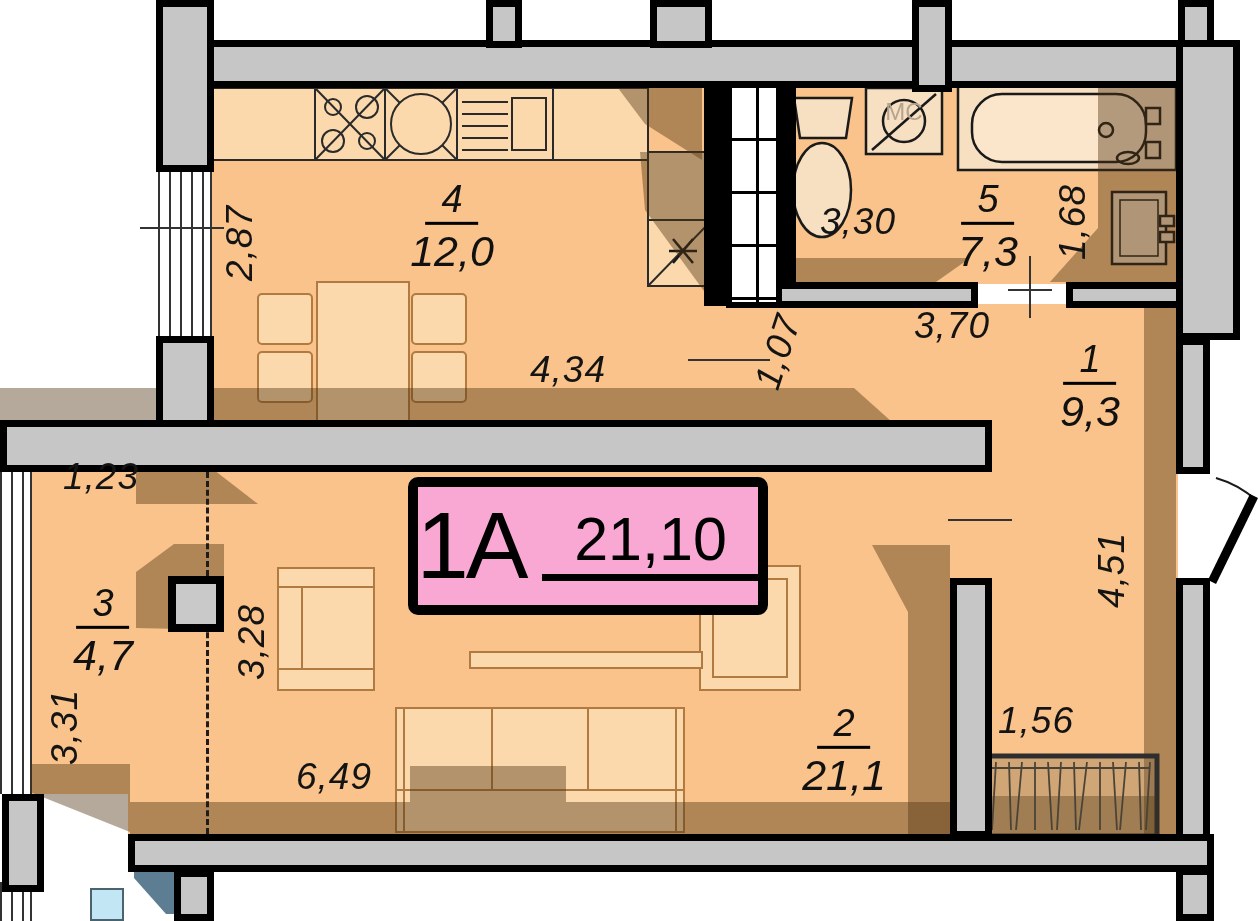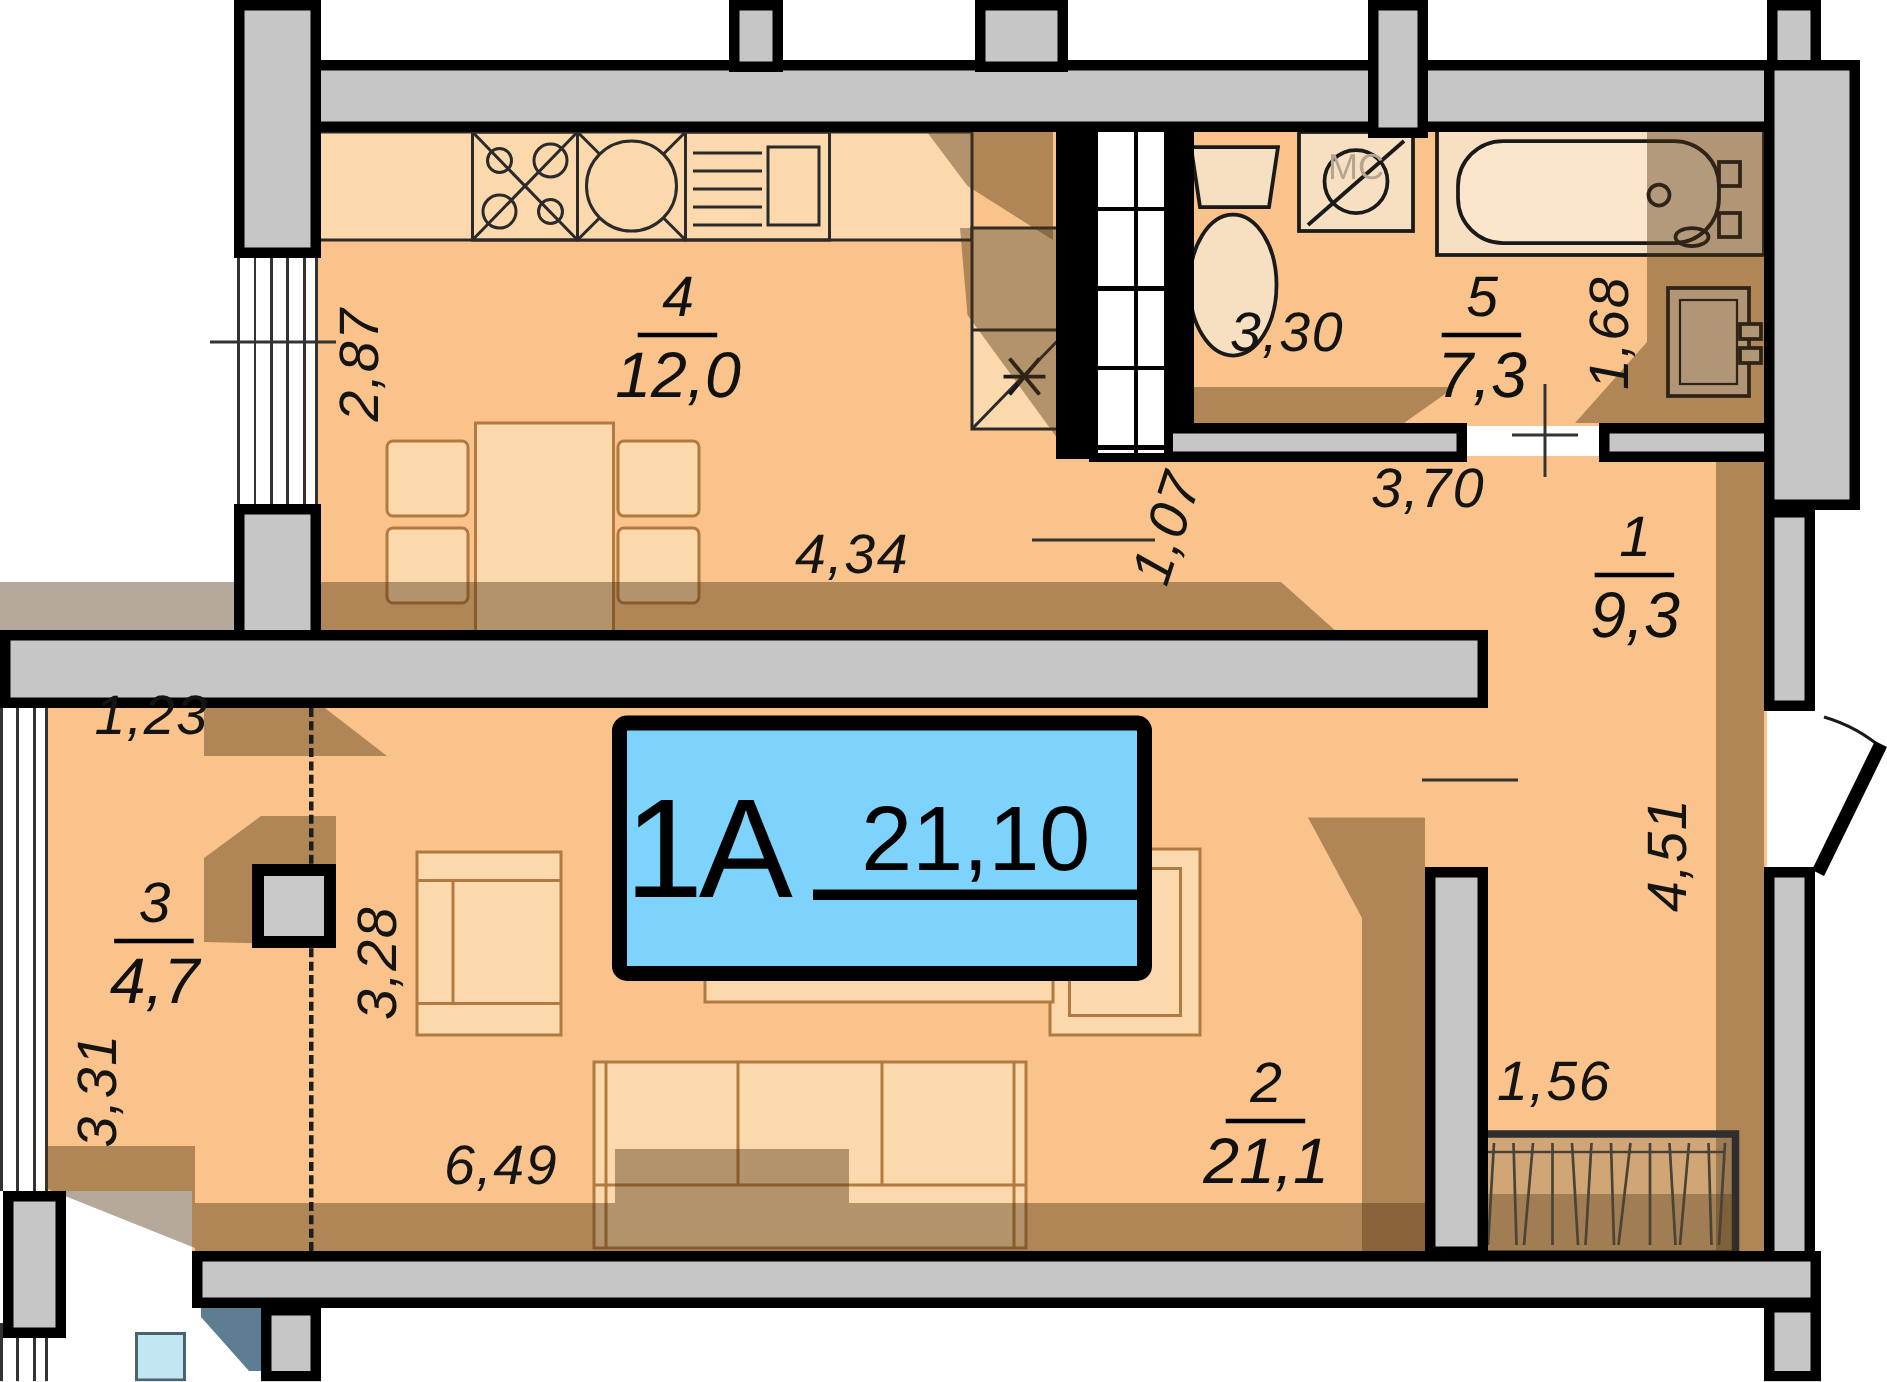--- a/index.html
+++ b/index.html
@@ -24,21 +24,21 @@
           border:2px solid #4a636f;box-sizing:border-box;z-index:9;}
   .dim{position:absolute;transform:translate(-50%,-50%);font-style:italic;font-size:37px;
        color:#141414;white-space:nowrap;z-index:20;letter-spacing:1px;}
   .dim.r90{transform:translate(-50%,-50%) rotate(-90deg);}
   .dim.r72{transform:translate(-50%,-50%) rotate(-72deg);}
   .room-label{position:absolute;transform:translate(-50%,-50%);text-align:center;
               font-style:italic;color:#111;z-index:20;}
   .room-num{font-size:38px;line-height:1.05;border-bottom:3px solid #000;
             padding:0 16px 2px;display:inline-block;}
   .room-area{font-size:43px;line-height:1.15;margin-top:2px;}
-  .card{position:absolute;left:408px;top:477px;width:360px;height:177px;background:#7dd3fc;
+  .card{position:absolute;left:408px;top:477px;width:360px;height:138px;background:#f9a8d4;
         border:10px solid #000;border-radius:10px;box-sizing:border-box;display:flex;
         align-items:center;justify-content:center;gap:16px;z-index:30;}
   .card-flat{font-size:94px;line-height:1;color:#000;letter-spacing:-3px;}
   .card-frac{display:flex;flex-direction:column;align-items:center;}
   .card-top,.card-bottom{font-size:61px;line-height:1.02;color:#000;letter-spacing:0px;}
   .card-div{width:218px;height:7px;background:#000;margin:3px 0;}
   .mc{position:absolute;left:872px;top:98px;width:64px;text-align:center;font-size:24px;
       color:#b5a58f;z-index:7;}
 </style>
 </head>

